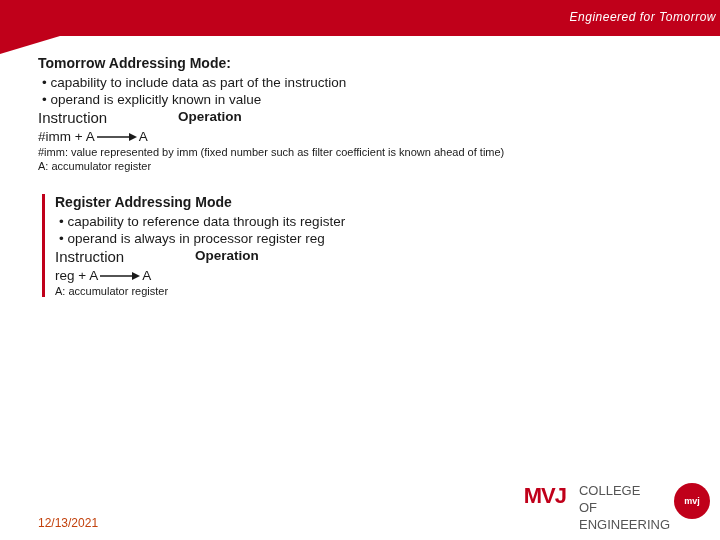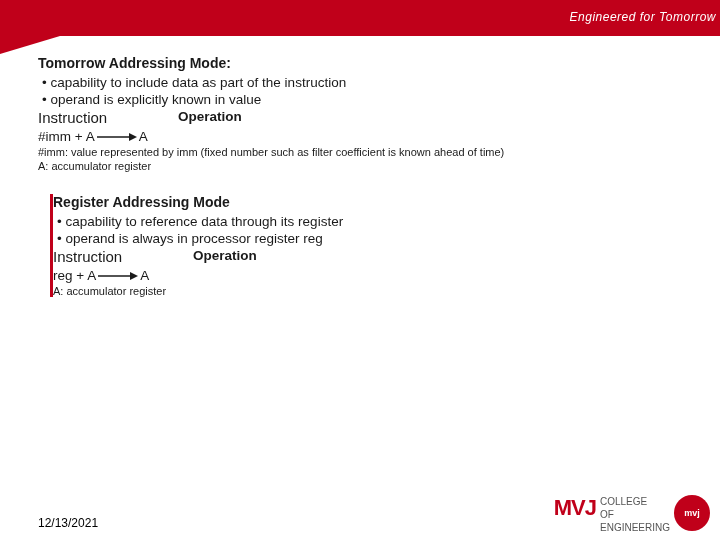--- a/index.html
+++ b/index.html
@@ -100,44 +100,44 @@
       margin-bottom: 2px;
       font-size: 11px;
     }
 
     
     .footer {
       position: absolute;
       bottom: 10px;
       left: 38px;
       font-size: 12px;
-      color: #000000;
+      color: #c2410c;
       text-align: right;
     }
 
     
     .logo-area {
       position: absolute;
       bottom: 6px;
       right: 10px;
       display: flex;
     }
 
     .logo-mvj {
       font-size: 22px;
       font-weight: bold;
       color: #c0001a;
       letter-spacing: -1px;
     }
 
     .logo-college {
-      font-size: 10px;
+      font-size: 13px;
       color: #555;
       line-height: 1.3;
-      margin-left: 4px;
+      margin-left: 13px;
       text-transform: uppercase;
     }
 
     .logo-icon {
       width: 36px;
       height: 36px;
       background: #c0001a;
       border-radius: 50%;
       display: flex;
       align-items: center;
@@ -149,21 +149,22 @@
       color: white;
       font-size: 9px;
       font-weight: bold;
       text-align: center;
       line-height: 1.2;
     }
 
     
     .section-box {
       border-left: 3px solid #c0001a;
-      margin-left: 12px;
+      padding-left: 10px;
+      margin-left: 4px;
     }
 
     .header-row {
       display: flex;
       margin-bottom: 3px;
     }
 
     .header-col-instruction {
       min-width: 140px;
       font-weight: normal;

